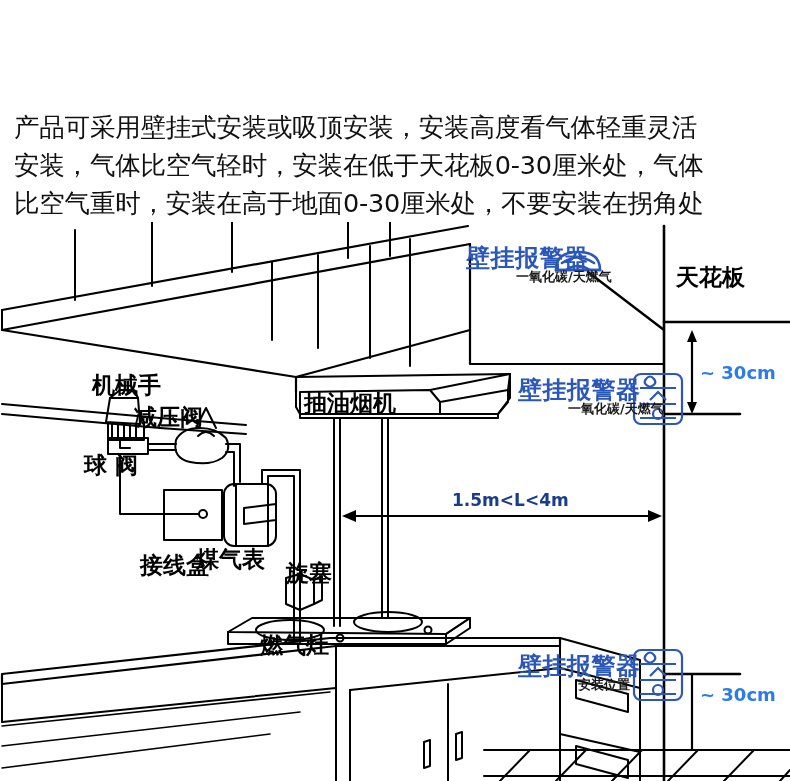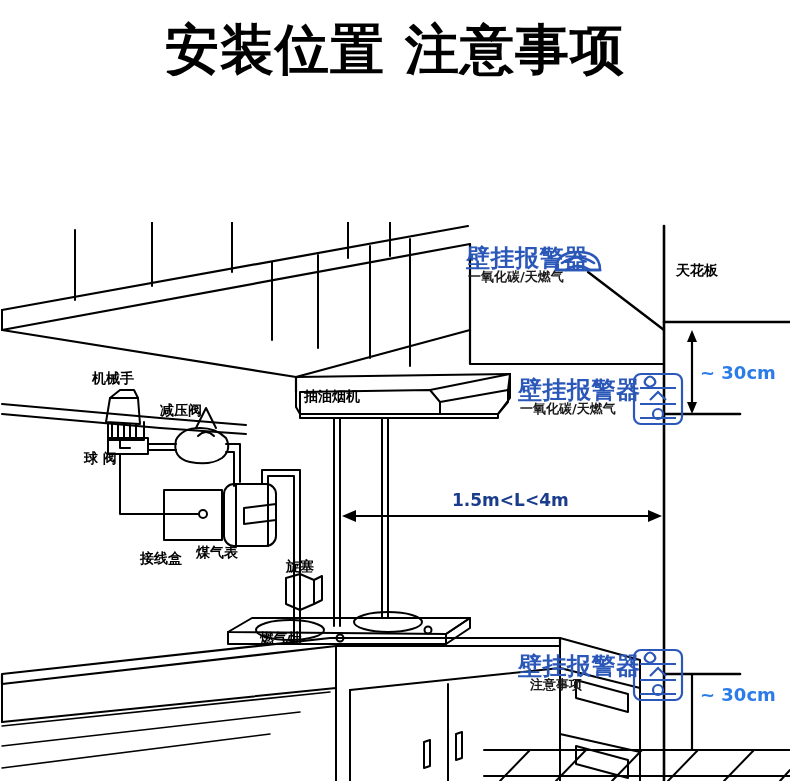--- a/index.html
+++ b/index.html
@@ -48,35 +48,36 @@
     left: 0;
     width: 790px;
     height: 559px;
   }
   .lbl {
     position: absolute;
     white-space: nowrap;
     color: #000000;
     font-weight: bold;
   }
-  .lbl-cn { font-size: 14px; }
+  .lbl-cn { font-size: 23px; }
   .alarm-title {
     position: absolute;
     white-space: nowrap;
     color: #2a57b8;
     font-weight: bold;
     font-size: 24px;
     letter-spacing: 0.5px;
   }
   .alarm-sub {
     position: absolute;
     white-space: nowrap;
     color: #1b1b1b;
     font-weight: bold;
     font-size: 13px;
+    margin-left: 48px;
   }
   .dim-blue {
     position: absolute;
     white-space: nowrap;
     color: #2b7ce9;
     font-weight: bold;
     font-size: 18px;
   }
   .dim-navy {
     position: absolute;
@@ -86,22 +87,26 @@
     font-size: 17px;
     text-align: center;
   }
   svg { display: block; }
 </style>
 </head>
 <body>
 
 <div id="page">
 
-  <div id="title">安装位置 注意事项</div>
-
+
+  <div id="body-text">
+    <span class="ln">产品可采用壁挂式安装或吸顶安装，安装高度看气体轻重灵活</span>
+    <span class="ln">安装，气体比空气轻时，安装在低于天花板0-30厘米处，气体</span>
+    <span class="ln">比空气重时，安装在高于地面0-30厘米处，不要安装在拐角处</span>
+  </div>
 
   <div id="diagram">
 
     <svg width="790" height="559" viewBox="0 0 790 559">
       <g fill="none" stroke="#000000" stroke-width="2" stroke-linejoin="round" stroke-linecap="round">
 
         <line x1="664" y1="4" x2="664" y2="559" stroke-width="2.6"></line>
         <line x1="664" y1="100" x2="790" y2="100" stroke-width="2.6"></line>
 
         <line x1="70" y1="8" x2="664" y2="8" stroke="#ffffff" stroke-width="0"></line>
@@ -277,36 +282,36 @@
         <line x1="640" y1="442" x2="676" y2="442"></line>
         <line x1="640" y1="458" x2="676" y2="458"></line>
         <line x1="640" y1="472" x2="676" y2="472"></line>
         <path d="M 646 433 q 4 -5 8 0 q 4 5 -4 8 q -8 -3 -4 -8"></path>
         <path d="M 650 454 l 8 -8 l 8 8"></path>
         <circle cx="658" cy="468" r="5"></circle>
       </g>
     </svg>
 
     <div class="lbl lbl-cn" style="left:92px; top:148px;">机械手</div>
-    <div class="lbl lbl-cn" style="left:160px; top:180px;font-family:Liberation Mono, monospace;">减压阀</div>
+    <div class="lbl lbl-cn" style="left:134px; top:180px;font-family:Liberation Mono, monospace;">减压阀</div>
     <div class="lbl lbl-cn" style="left:84px; top:228px;">球 阀</div>
     <div class="lbl lbl-cn" style="left:140px; top:328px;">接线盒</div>
     <div class="lbl lbl-cn" style="left:196px; top:322px;">煤气表</div>
     <div class="lbl lbl-cn" style="left:286px; top:336px;">旋塞</div>
     <div class="lbl lbl-cn" style="left:260px; top:408px;">燃气灶</div>
     <div class="lbl lbl-cn" style="left:304px; top:166px;">抽油烟机</div>
     <div class="lbl lbl-cn" style="left:676px; top:40px;">天花板</div>
 
     <div class="alarm-title" style="left:466px; top:20px;">壁挂报警器</div>
     <div class="alarm-sub" style="left:468px; top:46px;">一氧化碳/天燃气</div>
 
     <div class="alarm-title" style="left:518px; top:152px;">壁挂报警器</div>
     <div class="alarm-sub" style="left:520px; top:178px;">一氧化碳/天燃气</div>
 
     <div class="alarm-title" style="left:518px; top:428px;">壁挂报警器</div>
-    <div class="alarm-sub" style="left:530px; top:454px;">注意事项</div>
+    <div class="alarm-sub" style="left:530px; top:454px;">安装位置</div>
 
     <div class="dim-blue" style="left:700px; top:140px;">~ 30cm</div>
     <div class="dim-blue" style="left:700px; top:462px;">~ 30cm</div>
     <div class="dim-navy" style="left:452px; top:268px;">1.5m&lt;L&lt;4m</div>
 
   </div>
 </div>
 
 </body></html>

